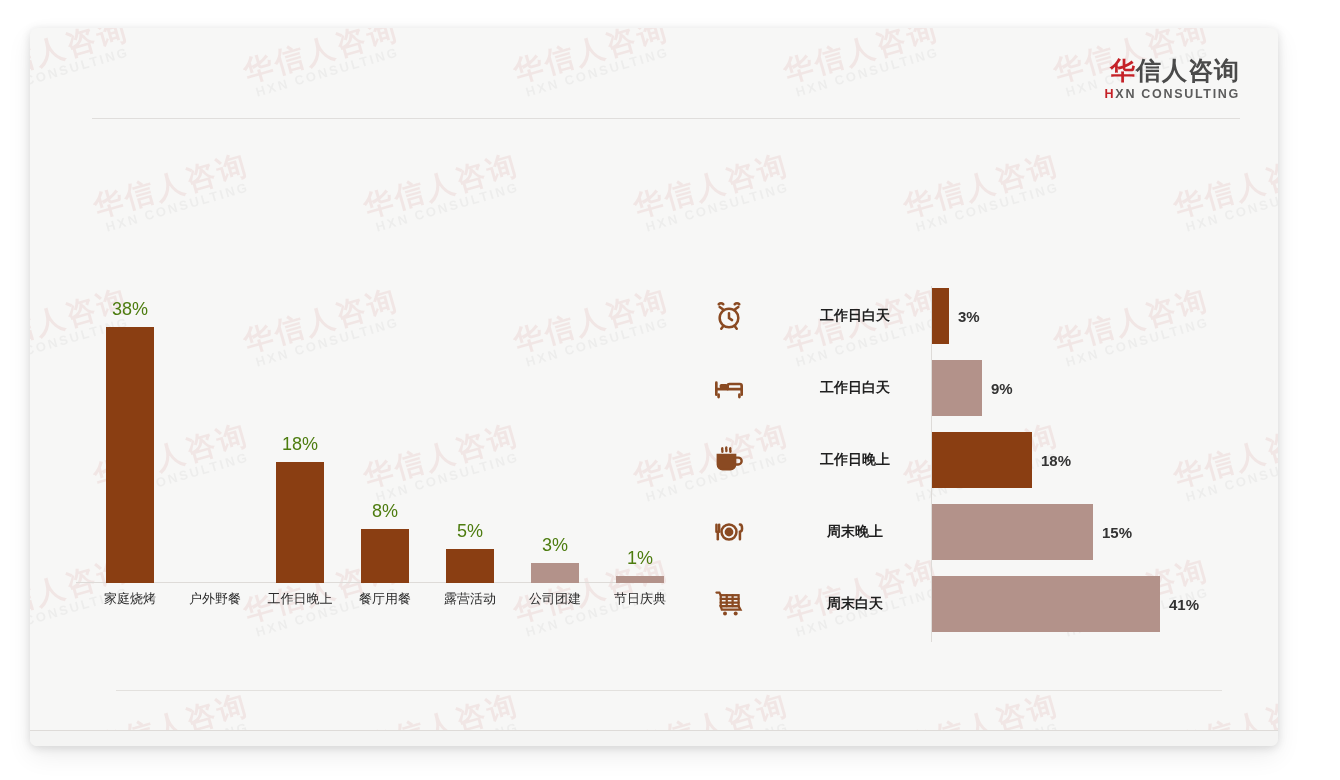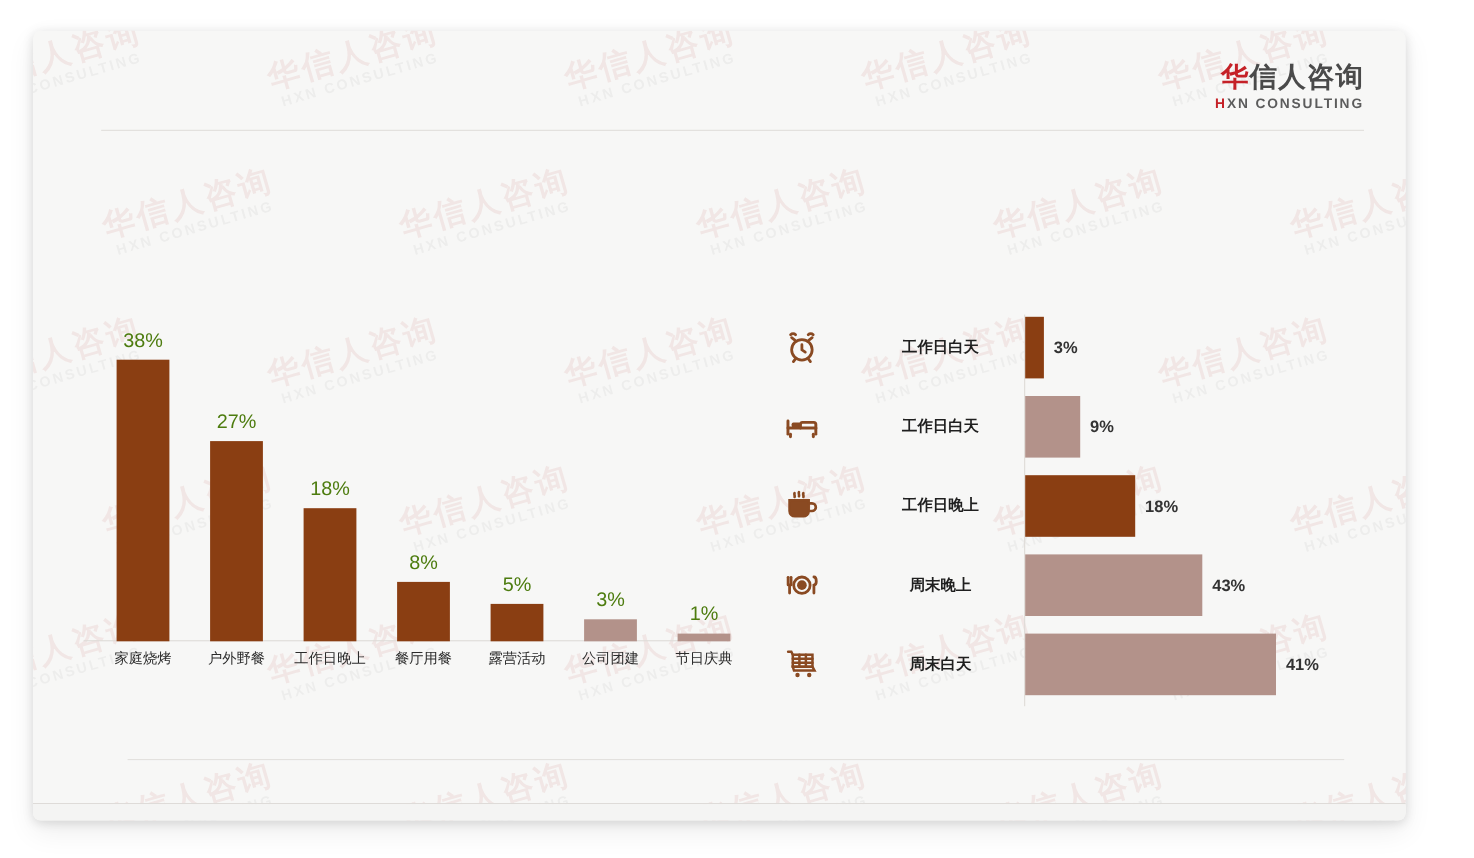--- a/index.html
+++ b/index.html
@@ -370,24 +370,20 @@
     <div class="header-rule"></div>
   </div>
 
 
   <div class="col-chart">
     <div class="col-plot" id="col-plot">
       <div class="col-baseline"></div>
     <div class="col-item" style="left: 30px;">
           <div class="col-val">38%</div>
           <div class="col-bar" style="height: 256px; background: rgb(138, 62, 18);"></div>
-        </div>
-        <div class="col-item" style="left: 115px;">
-          <div class="col-val">27%</div>
-          <div class="col-bar" style="height: 182px; background: rgb(138, 62, 18);"></div>
         </div>
         <div class="col-item" style="left: 200px;">
           <div class="col-val">18%</div>
           <div class="col-bar" style="height: 121px; background: rgb(138, 62, 18);"></div>
         </div>
         <div class="col-item" style="left: 285px;">
           <div class="col-val">8%</div>
           <div class="col-bar" style="height: 54px; background: rgb(138, 62, 18);"></div>
         </div>
         <div class="col-item" style="left: 370px;">
@@ -475,21 +471,21 @@
               <circle cx="12" cy="12" r="3.3" fill="#8a4a22" stroke="none"></circle>
               <path d="M2.6 6.6v5.2"></path>
               <path d="M4.6 6.6v5.2"></path>
               <path d="M3.6 11.8v5.6"></path>
               <path d="M20.2 6.4c1.2 0 1.6 1.4 1.6 3 0 1.3-.5 2.3-1.6 2.5v5.5"></path>
             </svg>
           </div>
           <div class="bar-name">周末晚上</div>
           <div class="bar-track">
             <div class="bar-fill" style="width: 161px; background: rgb(179, 146, 138);"></div>
-            <div class="bar-val">43%</div>
+            <div class="bar-val">15%</div>
           </div>
         </div>
         <div class="bar-row" style="top: 298px;">
           <div class="bar-icon">
             <svg viewBox="0 0 24 24" width="32" height="32" fill="none" stroke="#8a4a22" stroke-width="1.7" stroke-linecap="round">
               <path d="M2.6 3.4h2.2l1 2"></path>
               <rect x="5.8" y="5.4" width="13.4" height="8.2" stroke="#8a4a22"></rect>
               <path d="M5.8 8.1h13.4M5.8 10.9h13.4M10.3 5.4v8.2M14.7 5.4v8.2"></path>
               <path d="M5.8 13.6h13.4l1.4 2.6H6.6z"></path>
               <circle cx="9" cy="19.2" r="1.5" fill="#8a4a22" stroke="none"></circle>

